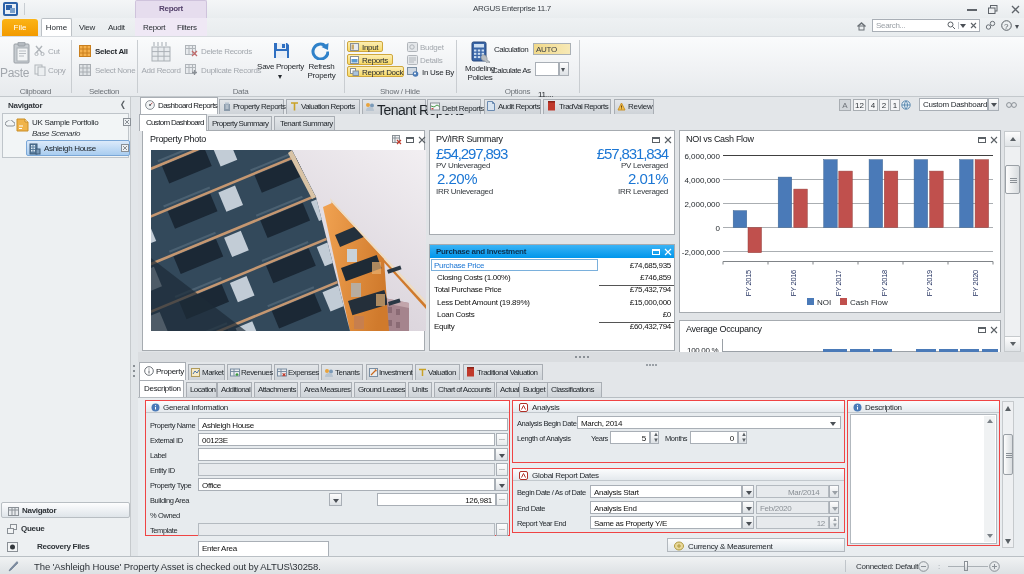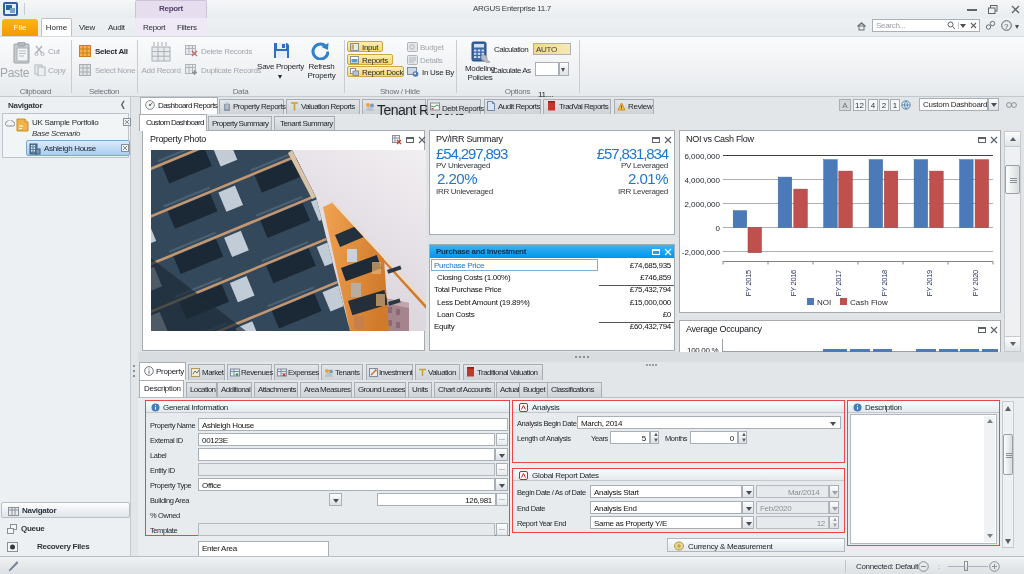--- a/index.html
+++ b/index.html
@@ -889,20 +889,21 @@
       <div class="ab" style="left:2px;top:18px;width:6px;height:1px;background:#8a9096;box-shadow:0 2px 0 #8a9096,0 4px 0 #8a9096;"></div>
     </div>
     <div class="ab" style="left:1.5px;top:137px;width:0;height:0;border-left:3.5px solid transparent;border-right:3.5px solid transparent;border-top:5px solid #5a6065;"></div>
   </div>
 </div>
 
 <div class="ab" id="statusbar" style="left:0;top:556px;width:1024px;height:18px;background:linear-gradient(#f0f2f3,#dde1e4);border-top:1px solid #bac0c5;">
   <svg class="ab" style="left:8px;top:4px" width="12" height="11">
       <path d="M1 10 L3 9 L10 2 L9 0.5 L2 8 Z" fill="#7a8aa0" stroke="#5a6a80" stroke-width="0.5"></path>
     </svg>
+  <div class="ab txt" style="left:34px;top:4px;font-size:9.5px;letter-spacing:-0.1px;color:#2e3338;">The 'Ashleigh House' Property Asset is checked out by ALTUS\30258.</div>
   <div class="ab" style="left:845px;top:3px;width:1px;height:12px;background:#c0c5ca"></div>
   <div class="ab txt" style="left:856px;top:5px;font-size:8px;letter-spacing:-0.35px;color:#2e3338;">Connected: Default</div>
   <svg class="ab" style="left:918px;top:4px" width="11" height="11">
       <circle cx="5.5" cy="5.5" r="4.8" fill="none" stroke="#8a9096"></circle>
       <path d="M3 5.5 L8 5.5" stroke="#8a9096"></path>
     </svg>
   <div class="ab txt" style="left:938px;top:5px;font-size:8px;color:#9aa0a6;">:</div>
   <div class="ab" style="left:948px;top:9px;width:40px;height:1px;background:#aab0b5"></div>
   <div class="ab" style="left:964px;top:4px;width:4px;height:10px;background:linear-gradient(#fdfdfd,#cdd2d6);border:1px solid #8a9096;"></div>
   <svg class="ab" style="left:989px;top:4px" width="11" height="11">

